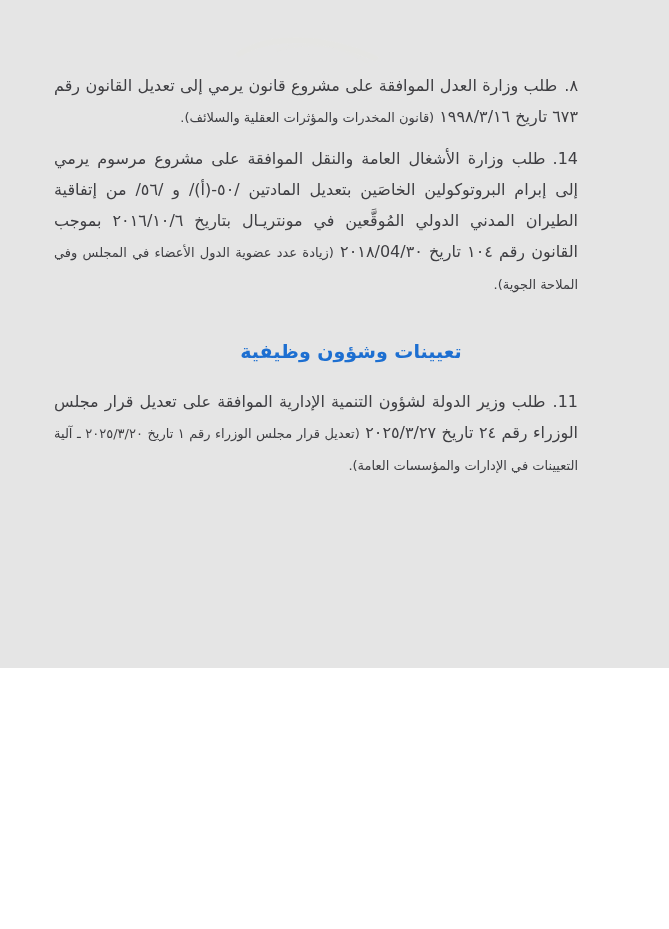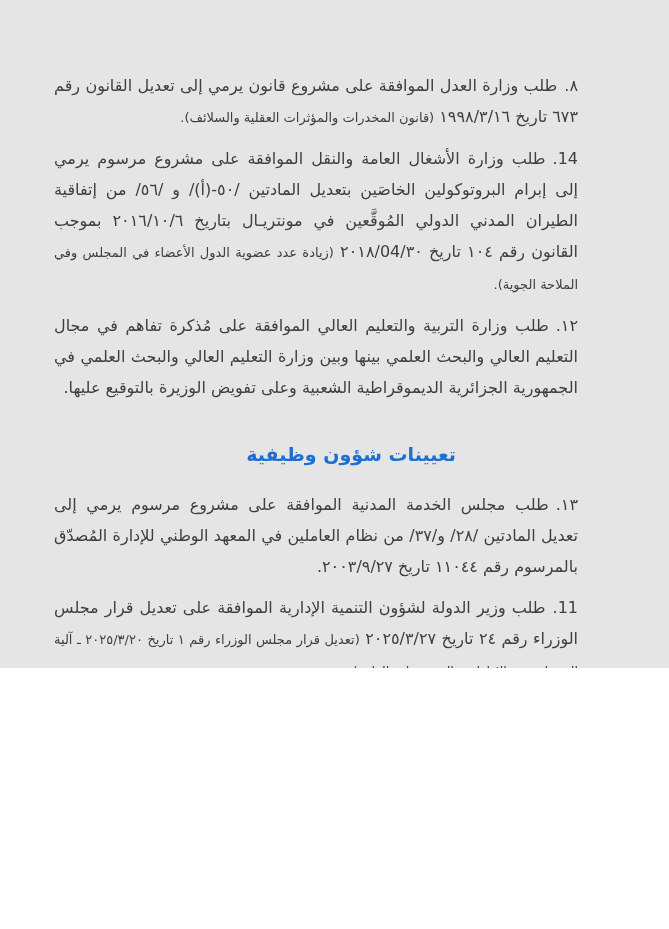--- a/index.html
+++ b/index.html
@@ -57,25 +57,23 @@
   </svg>
 
   <div class="content">
 
     <p class="item"><span class="num">٨.</span><span>طلب وزارة العدل الموافقة على مشروع قانون يرمي إلى تعديل القانون رقم ٦٧٣ تاريخ ١٩٩٨/٣/١٦ </span><span class="small">(قانون المخدرات والمؤثرات العقلية والسلائف).</span></p>
 
 
     <p class="item"><span class="num">14.</span><span>طلب وزارة الأشغال العامة والنقل الموافقة على مشروع مرسوم يرمي إلى إبرام البروتوكولين الخاصَين بتعديل المادتين /٥٠-(أ)/ و /٥٦/ من إتفاقية الطيران المدني الدولي المُوقَّعين في مونتريـال بتاريخ ٢٠١٦/١٠/٦ بموجب القانون رقم ١٠٤ تاريخ ٢٠١٨/04/٣٠ </span><span class="small">(زيادة عدد عضوية الدول الأعضاء في المجلس وفي الملاحة الجوية).</span></p>
 
 
-    <p class="item"><span class="num">١٢.</span><span>طلب وزارة التربية والتعليم العالي الموافقة على مُذكرة تفاهم في مجال التعليم العالي والبحث العلمي بينها وبين وزارة التعليم العالي والبحث العلمي في الجمهورية الجزائرية الديموقراطية الشعبية وعلى تفويض الوزيرة بالتوقيع عليها.</span></p>
 
-    <h2 class="heading" style="color: rgb(29, 111, 209);">تعيينات شؤون وظيفية</h2>
+    <h2 class="heading" style="color: rgb(29, 111, 209);">تعيينات وشؤون وظيفية</h2>
 
-    <p class="item"><span class="num">١٣.</span><span>طلب مجلس الخدمة المدنية الموافقة على مشروع مرسوم يرمي إلى تعديل المادتين /٢٨/ و/٣٧/ من نظام العاملين في المعهد الوطني للإدارة المُصدّق بالمرسوم رقم ١١٠٤٤ تاريخ ٢٠٠٣/٩/٢٧.</span></p>
 
     <p class="item"><span class="num">11.</span><span>طلب وزير الدولة لشؤون التنمية الإدارية الموافقة على تعديل قرار مجلس الوزراء رقم ٢٤ تاريخ ٢٠٢٥/٣/٢٧ </span><span class="small">(تعديل قرار مجلس الوزراء رقم ١ تاريخ ٢٠٢٥/٣/٢٠ ـ آلية التعيينات في الإدارات والمؤسسات العامة).</span></p>
 
   </div>
 
   <svg class="pen-mark" width="100" height="64" viewBox="0 0 100 64">
     <path id="pen-path" d="M76,11 C58,14 38,17 26,21 C12,26 10,38 19,40 C29,42 33,30 26,24 C21,20 15,26 20,33 C28,45 52,52 73,56" fill="none" stroke-width="2.4" stroke-linecap="round" stroke="#35c9a2"></path>
     <polyline id="pen-tip" points="66,16 77,10 68,4" fill="none" stroke-width="2" stroke-linecap="round" stroke-linejoin="round" stroke="#35c9a2"></polyline>
   </svg>
 

